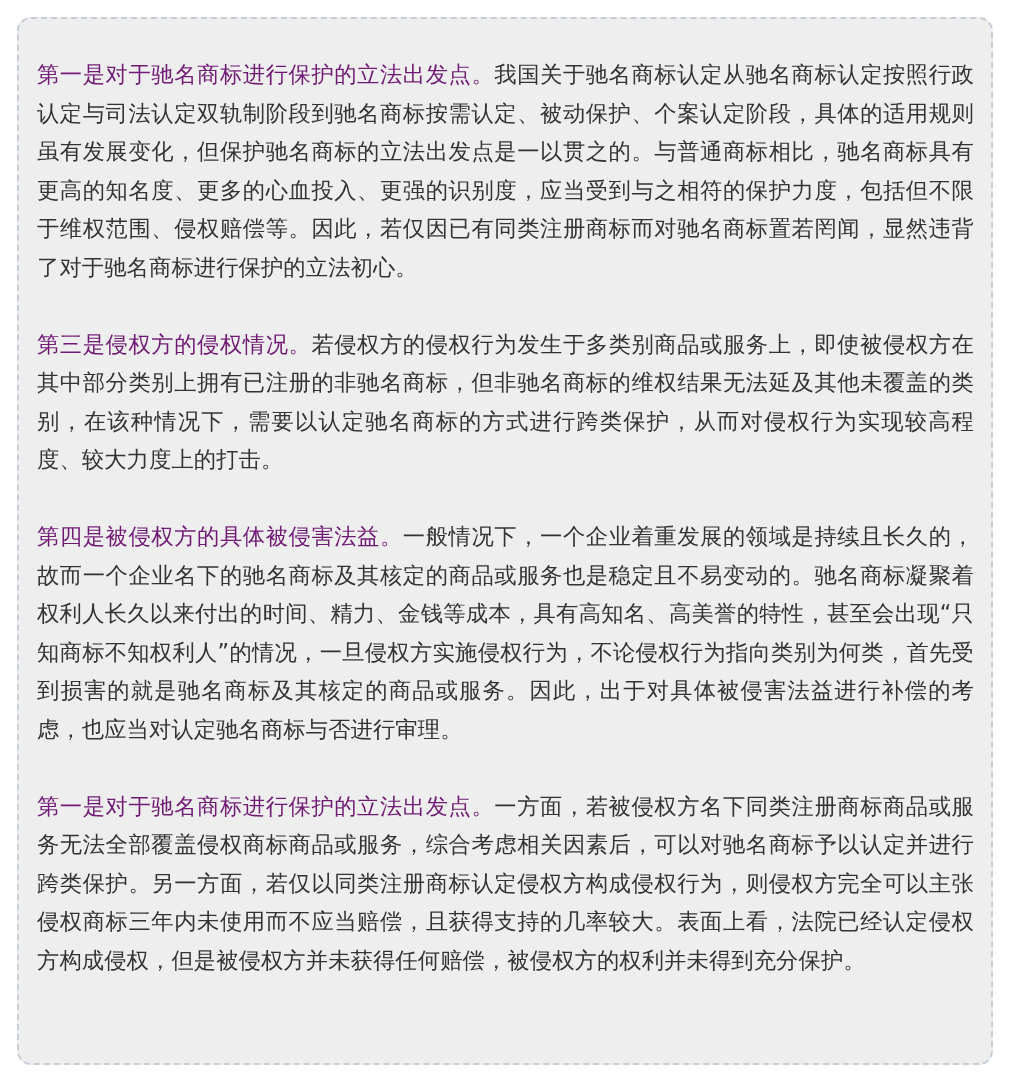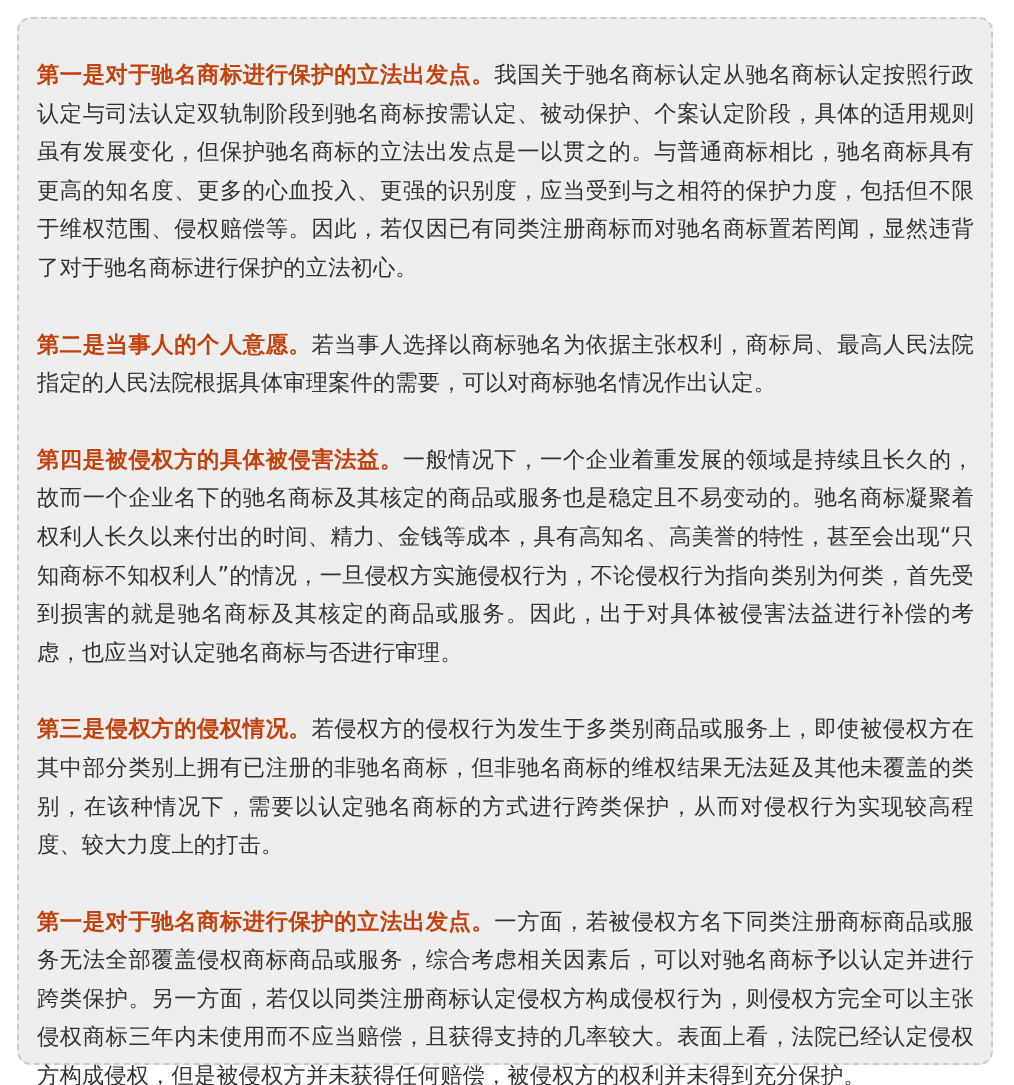--- a/index.html
+++ b/index.html
@@ -29,26 +29,25 @@
     .para {
       margin: 0 0 38px 0;
       font-size: 22.3px;
       line-height: 38.6px;
       color: #333333;
       letter-spacing: 0.1px;
       text-align: justify;
       word-break: break-all;
     }
     .para .lead {
-      font-weight: bold;
-      color: #c2410c;
+      font-weight: normal;
+      color: #701a75;
     }
   </style>
 </head>
 <body>
 
 <div class="card">
   <p class="para"><span class="lead">第一是对于驰名商标进行保护的立法出发点。</span><span>我国关于驰名商标认定从驰名商标认定按照行政认定与司法认定双轨制阶段到驰名商标按需认定、被动保护、个案认定阶段，具体的适用规则虽有发展变化，但保护驰名商标的立法出发点是一以贯之的。与普通商标相比，驰名商标具有更高的知名度、更多的心血投入、更强的识别度，应当受到与之相符的保护力度，包括但不限于维权范围、侵权赔偿等。因此，若仅因已有同类注册商标而对驰名商标置若罔闻，显然违背了对于驰名商标进行保护的立法初心。</span></p>
-  <p class="para"><span class="lead">第二是当事人的个人意愿。</span><span>若当事人选择以商标驰名为依据主张权利，商标局、最高人民法院指定的人民法院根据具体审理案件的需要，可以对商标驰名情况作出认定。</span></p>
+  <p class="para"><span class="lead">第三是侵权方的侵权情况。</span><span>若侵权方的侵权行为发生于多类别商品或服务上，即使被侵权方在其中部分类别上拥有已注册的非驰名商标，但非驰名商标的维权结果无法延及其他未覆盖的类别，在该种情况下，需要以认定驰名商标的方式进行跨类保护，从而对侵权行为实现较高程度、较大力度上的打击。</span></p>
   <p class="para"><span class="lead">第四是被侵权方的具体被侵害法益。</span><span>一般情况下，一个企业着重发展的领域是持续且长久的，故而一个企业名下的驰名商标及其核定的商品或服务也是稳定且不易变动的。驰名商标凝聚着权利人长久以来付出的时间、精力、金钱等成本，具有高知名、高美誉的特性，甚至会出现“只知商标不知权利人”的情况，一旦侵权方实施侵权行为，不论侵权行为指向类别为何类，首先受到损害的就是驰名商标及其核定的商品或服务。因此，出于对具体被侵害法益进行补偿的考虑，也应当对认定驰名商标与否进行审理。</span></p>
-  <p class="para"><span class="lead">第三是侵权方的侵权情况。</span><span>若侵权方的侵权行为发生于多类别商品或服务上，即使被侵权方在其中部分类别上拥有已注册的非驰名商标，但非驰名商标的维权结果无法延及其他未覆盖的类别，在该种情况下，需要以认定驰名商标的方式进行跨类保护，从而对侵权行为实现较高程度、较大力度上的打击。</span></p>
   <p class="para"><span class="lead">第一是对于驰名商标进行保护的立法出发点。</span><span>一方面，若被侵权方名下同类注册商标商品或服务无法全部覆盖侵权商标商品或服务，综合考虑相关因素后，可以对驰名商标予以认定并进行跨类保护。另一方面，若仅以同类注册商标认定侵权方构成侵权行为，则侵权方完全可以主张侵权商标三年内未使用而不应当赔偿，且获得支持的几率较大。表面上看，法院已经认定侵权方构成侵权，但是被侵权方并未获得任何赔偿，被侵权方的权利并未得到充分保护。</span></p>
 </div>
 
 </body></html>

